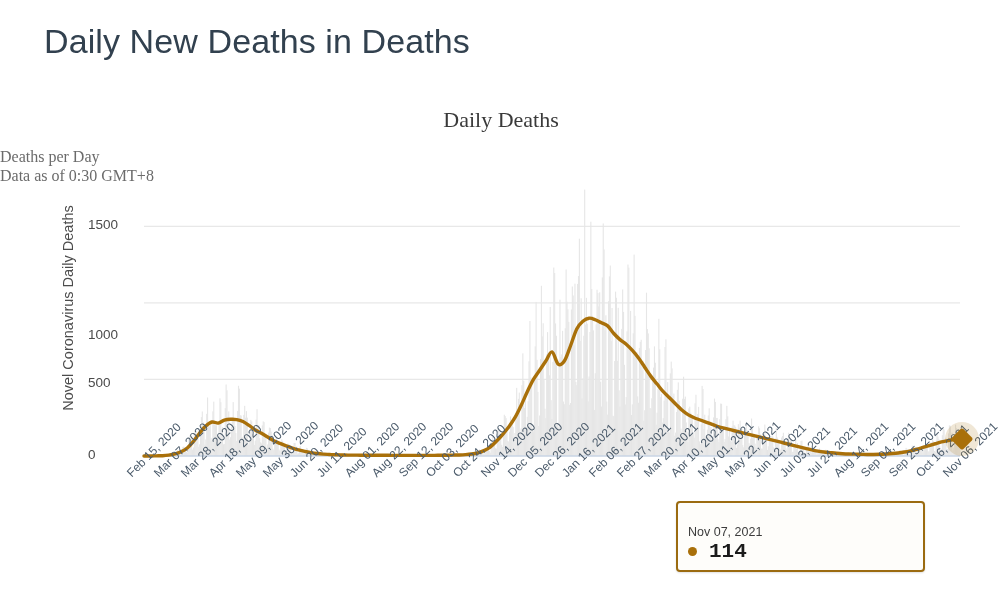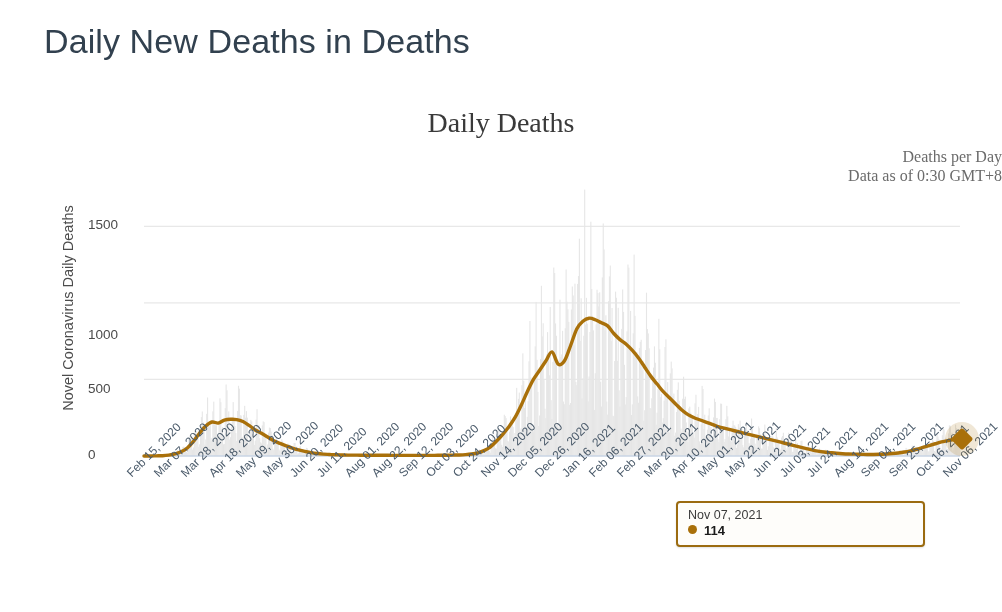--- a/index.html
+++ b/index.html
@@ -38,29 +38,29 @@
     height: 517px;
   }
 
   #chart-title {
     position: absolute;
     left: 0;
     top: 12px;
     width: 1002px;
     text-align: center;
     font-family: "Liberation Serif", serif;
-    font-size: 28px;
+    font-size: 22px;
     color: #3a3a3a;
   }
   #chart-subtitle {
     position: absolute;
     left: 0;
     top: 52px;
     width: 1002px;
-    text-align: right;
+    text-align: left;
     font-family: "Liberation Serif", serif;
     font-size: 16px;
     line-height: 19px;
     color: #6b6b6b;
   }
   #chart-subtitle div { display: block; }
 
   
   #plot-wrap {
     position: absolute;
@@ -99,20 +99,21 @@
     padding: 5px 10px 7px 10px;
     box-shadow: 0 1px 2px rgba(0,0,0,0.12);
     z-index: 12;
   }
   #tooltip .tt-date {
     font-family: "Liberation Sans", sans-serif;
     font-size: 12.5px;
     color: #3c3c3c;
     margin-bottom: 1px;
     white-space: nowrap;
+    margin-top: 17px;
   }
   #tooltip .tt-row {
     display: flex;
     align-items: baseline;
     white-space: nowrap;
   }
   #tooltip .tt-dot {
     width: 9px;
     height: 9px;
     border-radius: 50%;
@@ -122,24 +123,25 @@
     position: relative;
     top: -1px;
     flex: 0 0 auto;
   }
   #tooltip .tt-label {
     font-family: "Liberation Sans", sans-serif;
     font-size: 15px;
     color: #2f2f2f;
   }
   #tooltip .tt-value {
-    font-family: Liberation Sans, sans-serif;
-    font-size: 13px;
+    font-family: Liberation Mono, monospace;
+    font-size: 21px;
     font-weight: 700;
     color: #1b1b1b;
+    margin-left: 5px;
   }
 
   
   #series-end-marker {
     position: absolute;
     left: 928px;
     top: 419px;
     width: 34px;
     height: 34px;
     z-index: 11;
@@ -1120,21 +1122,21 @@
           <rect x="958.57" y="350.28" width="1.10" height="10.72" fill="#e6e6e6"></rect>
           <rect x="959.45" y="352.07" width="1.10" height="8.93" fill="#e6e6e6"></rect>
         </g>
       <line id="baseline-line" x1="144" x2="960" y1="361" y2="361" stroke="#c9d4e4" stroke-width="1.4"></line>
       <path id="avg-path" fill="none" stroke="#a9700a" stroke-width="3.4" stroke-linejoin="round" stroke-linecap="round" d="M 144.00 361.00 C 145.03 361.00, 148.12 361.03, 150.18 361.00 C 152.24 360.97, 154.30 360.90, 156.36 360.85 C 158.42 360.80, 160.48 360.82, 162.55 360.69 C 164.61 360.57, 166.67 360.39, 168.73 360.08 C 170.79 359.77, 172.85 359.42, 174.91 358.86 C 176.97 358.29, 179.03 357.68, 181.09 356.71 C 183.15 355.74, 185.21 354.75, 187.27 353.04 C 189.33 351.33, 191.39 348.95, 193.45 346.45 C 195.52 343.95, 197.58 340.61, 199.64 338.03 C 201.70 335.45, 203.76 332.82, 205.82 330.99 C 207.88 329.15, 209.94 327.49, 212.00 327.01 C 214.06 326.52, 216.12 328.38, 218.18 328.08 C 220.24 327.77, 222.30 325.81, 224.36 325.17 C 226.42 324.53, 228.48 324.35, 230.55 324.25 C 232.61 324.15, 234.67 324.17, 236.73 324.56 C 238.79 324.94, 240.85 325.58, 242.91 326.55 C 244.97 327.52, 247.03 328.97, 249.09 330.38 C 251.15 331.78, 253.21 333.64, 255.27 334.97 C 257.33 336.30, 259.39 337.16, 261.45 338.34 C 263.52 339.51, 265.58 340.79, 267.64 342.01 C 269.70 343.24, 271.76 344.62, 273.82 345.69 C 275.88 346.76, 277.94 347.58, 280.00 348.44 C 282.06 349.31, 284.12 350.13, 286.18 350.89 C 288.24 351.66, 290.30 352.37, 292.36 353.04 C 294.42 353.70, 296.48 354.31, 298.55 354.88 C 300.61 355.44, 302.67 355.95, 304.73 356.41 C 306.79 356.87, 308.85 357.27, 310.91 357.63 C 312.97 357.99, 315.03 358.29, 317.09 358.55 C 319.15 358.81, 321.21 359.01, 323.27 359.16 C 325.33 359.32, 327.39 359.37, 329.45 359.47 C 331.52 359.57, 333.58 359.70, 335.64 359.77 C 337.70 359.85, 339.76 359.88, 341.82 359.93 C 343.88 359.98, 345.94 360.06, 348.00 360.08 C 350.06 360.11, 352.12 360.06, 354.18 360.08 C 356.24 360.11, 358.30 360.21, 360.36 360.23 C 362.42 360.26, 364.48 360.23, 366.55 360.23 C 368.61 360.23, 370.67 360.23, 372.73 360.23 C 374.79 360.23, 376.85 360.23, 378.91 360.23 C 380.97 360.23, 383.03 360.21, 385.09 360.23 C 387.15 360.26, 389.21 360.36, 391.27 360.39 C 393.33 360.41, 395.39 360.39, 397.45 360.39 C 399.52 360.39, 401.58 360.39, 403.64 360.39 C 405.70 360.39, 407.76 360.39, 409.82 360.39 C 411.88 360.39, 413.94 360.39, 416.00 360.39 C 418.06 360.39, 420.12 360.39, 422.18 360.39 C 424.24 360.39, 426.30 360.39, 428.36 360.39 C 430.42 360.39, 432.48 360.41, 434.55 360.39 C 436.61 360.36, 438.67 360.26, 440.73 360.23 C 442.79 360.21, 444.85 360.26, 446.91 360.23 C 448.97 360.21, 451.03 360.13, 453.09 360.08 C 455.15 360.03, 457.21 360.00, 459.27 359.93 C 461.33 359.85, 463.39 359.77, 465.45 359.62 C 467.52 359.47, 469.58 359.32, 471.64 359.01 C 473.70 358.70, 475.76 358.35, 477.82 357.78 C 479.88 357.22, 481.94 356.58, 484.00 355.64 C 486.06 354.70, 488.12 353.68, 490.18 352.12 C 492.24 350.56, 494.30 348.39, 496.36 346.30 C 498.42 344.21, 500.48 341.96, 502.55 339.56 C 504.61 337.16, 506.67 334.71, 508.73 331.91 C 510.79 329.10, 512.85 326.29, 514.91 322.72 C 516.97 319.15, 519.03 314.81, 521.09 310.47 C 523.15 306.13, 525.21 301.03, 527.27 296.69 C 529.33 292.35, 531.39 288.01, 533.45 284.44 C 535.52 280.86, 537.58 278.31, 539.64 275.25 C 541.70 272.19, 543.76 269.13, 545.82 266.06 C 547.88 263.00, 549.94 256.36, 552.00 256.88 C 554.06 257.39, 556.12 267.59, 558.18 269.13 C 560.24 270.66, 562.30 269.13, 564.36 266.06 C 566.42 263.00, 568.48 256.11, 570.55 250.75 C 572.61 245.39, 574.67 237.99, 576.73 233.91 C 578.79 229.82, 580.85 228.04, 582.91 226.25 C 584.97 224.46, 587.03 223.44, 589.09 223.19 C 591.15 222.93, 593.21 223.95, 595.27 224.72 C 597.33 225.48, 599.39 226.76, 601.45 227.78 C 603.52 228.80, 605.58 229.06, 607.64 230.84 C 609.70 232.63, 611.76 236.20, 613.82 238.50 C 615.88 240.80, 617.94 242.84, 620.00 244.63 C 622.06 246.41, 624.12 247.43, 626.18 249.22 C 628.24 251.01, 630.30 253.05, 632.36 255.34 C 634.42 257.64, 636.48 260.19, 638.55 263.00 C 640.61 265.81, 642.67 269.13, 644.73 272.19 C 646.79 275.25, 648.85 278.57, 650.91 281.38 C 652.97 284.18, 655.03 286.48, 657.09 289.03 C 659.15 291.58, 661.21 294.39, 663.27 296.69 C 665.33 298.98, 667.39 300.77, 669.45 302.81 C 671.52 304.85, 673.58 306.90, 675.64 308.94 C 677.70 310.98, 679.76 313.28, 681.82 315.06 C 683.88 316.85, 685.94 318.38, 688.00 319.66 C 690.06 320.93, 692.12 321.83, 694.18 322.72 C 696.24 323.61, 698.30 324.25, 700.36 325.02 C 702.42 325.78, 704.48 326.55, 706.55 327.31 C 708.61 328.08, 710.67 328.84, 712.73 329.61 C 714.79 330.38, 716.85 331.27, 718.91 331.91 C 720.97 332.54, 723.03 332.93, 725.09 333.44 C 727.15 333.95, 729.21 334.46, 731.27 334.97 C 733.33 335.48, 735.39 335.99, 737.45 336.50 C 739.52 337.01, 741.58 337.52, 743.64 338.03 C 745.70 338.54, 747.76 339.05, 749.82 339.56 C 751.88 340.07, 753.94 340.58, 756.00 341.09 C 758.06 341.60, 760.12 342.11, 762.18 342.63 C 764.24 343.14, 766.30 343.65, 768.36 344.16 C 770.42 344.67, 772.48 345.18, 774.55 345.69 C 776.61 346.20, 778.67 346.71, 780.73 347.22 C 782.79 347.73, 784.85 348.24, 786.91 348.75 C 788.97 349.26, 791.03 349.77, 793.09 350.28 C 795.15 350.79, 797.21 351.30, 799.27 351.81 C 801.33 352.32, 803.39 352.83, 805.45 353.34 C 807.52 353.85, 809.58 354.42, 811.64 354.88 C 813.70 355.33, 815.76 355.74, 817.82 356.10 C 819.88 356.46, 821.94 356.76, 824.00 357.02 C 826.06 357.27, 828.12 357.43, 830.18 357.63 C 832.24 357.84, 834.30 358.07, 836.36 358.24 C 838.42 358.42, 840.48 358.58, 842.55 358.70 C 844.61 358.83, 846.67 358.93, 848.73 359.01 C 850.79 359.09, 852.85 359.11, 854.91 359.16 C 856.97 359.21, 859.03 359.26, 861.09 359.32 C 863.15 359.37, 865.21 359.44, 867.27 359.47 C 869.33 359.49, 871.39 359.49, 873.45 359.47 C 875.52 359.44, 877.58 359.39, 879.64 359.32 C 881.70 359.24, 883.76 359.14, 885.82 359.01 C 887.88 358.88, 889.94 358.73, 892.00 358.55 C 894.06 358.37, 896.12 358.19, 898.18 357.94 C 900.24 357.68, 902.30 357.38, 904.36 357.02 C 906.42 356.66, 908.48 356.25, 910.55 355.79 C 912.61 355.33, 914.67 354.82, 916.73 354.26 C 918.79 353.70, 920.85 353.04, 922.91 352.43 C 924.97 351.81, 927.03 351.20, 929.09 350.59 C 931.15 349.97, 933.21 349.36, 935.27 348.75 C 937.33 348.14, 939.39 347.42, 941.45 346.91 C 943.52 346.40, 945.58 346.10, 947.64 345.69 C 949.70 345.28, 951.76 344.82, 953.82 344.46 C 955.88 344.11, 958.97 343.70, 960.00 343.54"></path>
     </svg>
   </div>
 
   <div id="y-ticks">
       <div class="y-tick" style="left: 88px; top: 352px;">0</div>
-      <div class="y-tick" style="left: 88px; top: 286px;">500</div>
+      <div class="y-tick" style="left: 88px; top: 280px;">500</div>
       <div class="y-tick" style="left: 88px; top: 196px; margin-top: 36px;">1000</div>
       <div class="y-tick" style="left: 88px; top: 122.312px;">1500</div>
     </div>
   <div id="x-ticks">
       <div class="x-tick" style="left: 124px; top: 375px;">Feb 15, 2020</div>
       <div class="x-tick" style="left: 151.2px; top: 375px;">Mar 07, 2020</div>
       <div class="x-tick" style="left: 178.4px; top: 375px;">Mar 28, 2020</div>
       <div class="x-tick" style="left: 205.6px; top: 375px;">Apr 18, 2020</div>
       <div class="x-tick" style="left: 232.8px; top: 375px;">May 09, 2020</div>
       <div class="x-tick" style="left: 260px; top: 375px;">May 30, 2020</div>

